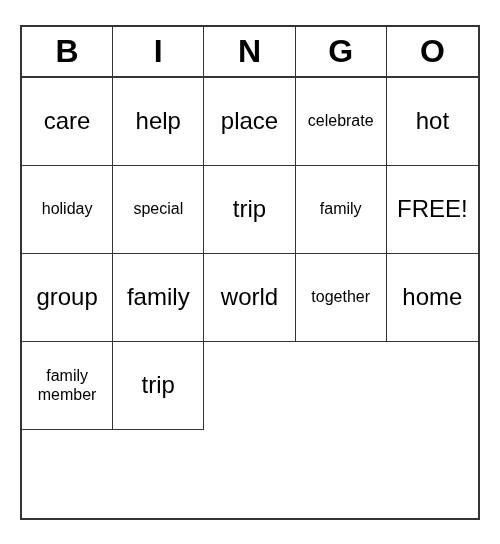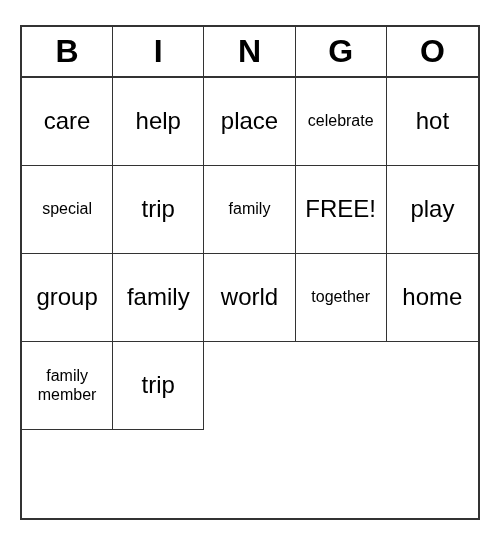--- a/index.html
+++ b/index.html
@@ -107,33 +107,33 @@
       <div class="bingo-cell">
         <span class="size-lg">place</span>
       </div>
       <div class="bingo-cell">
         <span class="size-sm">celebrate</span>
       </div>
       <div class="bingo-cell">
         <span class="size-xl">hot</span>
       </div>
       <div class="bingo-cell">
+        <span class="size-md">holiday</span>
+      </div>
+      <div class="bingo-cell">
         <span class="size-md">special</span>
       </div>
       <div class="bingo-cell">
         <span class="size-xl">trip</span>
       </div>
       <div class="bingo-cell">
         <span class="size-md">family</span>
       </div>
       <div class="bingo-cell">
         <span class="size-lg">FREE!</span>
-      </div>
-      <div class="bingo-cell">
-        <span class="size-xl">play</span>
       </div>
       <div class="bingo-cell">
         <span class="size-xl">group</span>
       </div>
       <div class="bingo-cell">
         <span class="size-lg">family</span>
       </div>
       <div class="bingo-cell">
         <span class="size-lg">world</span>
       </div>

